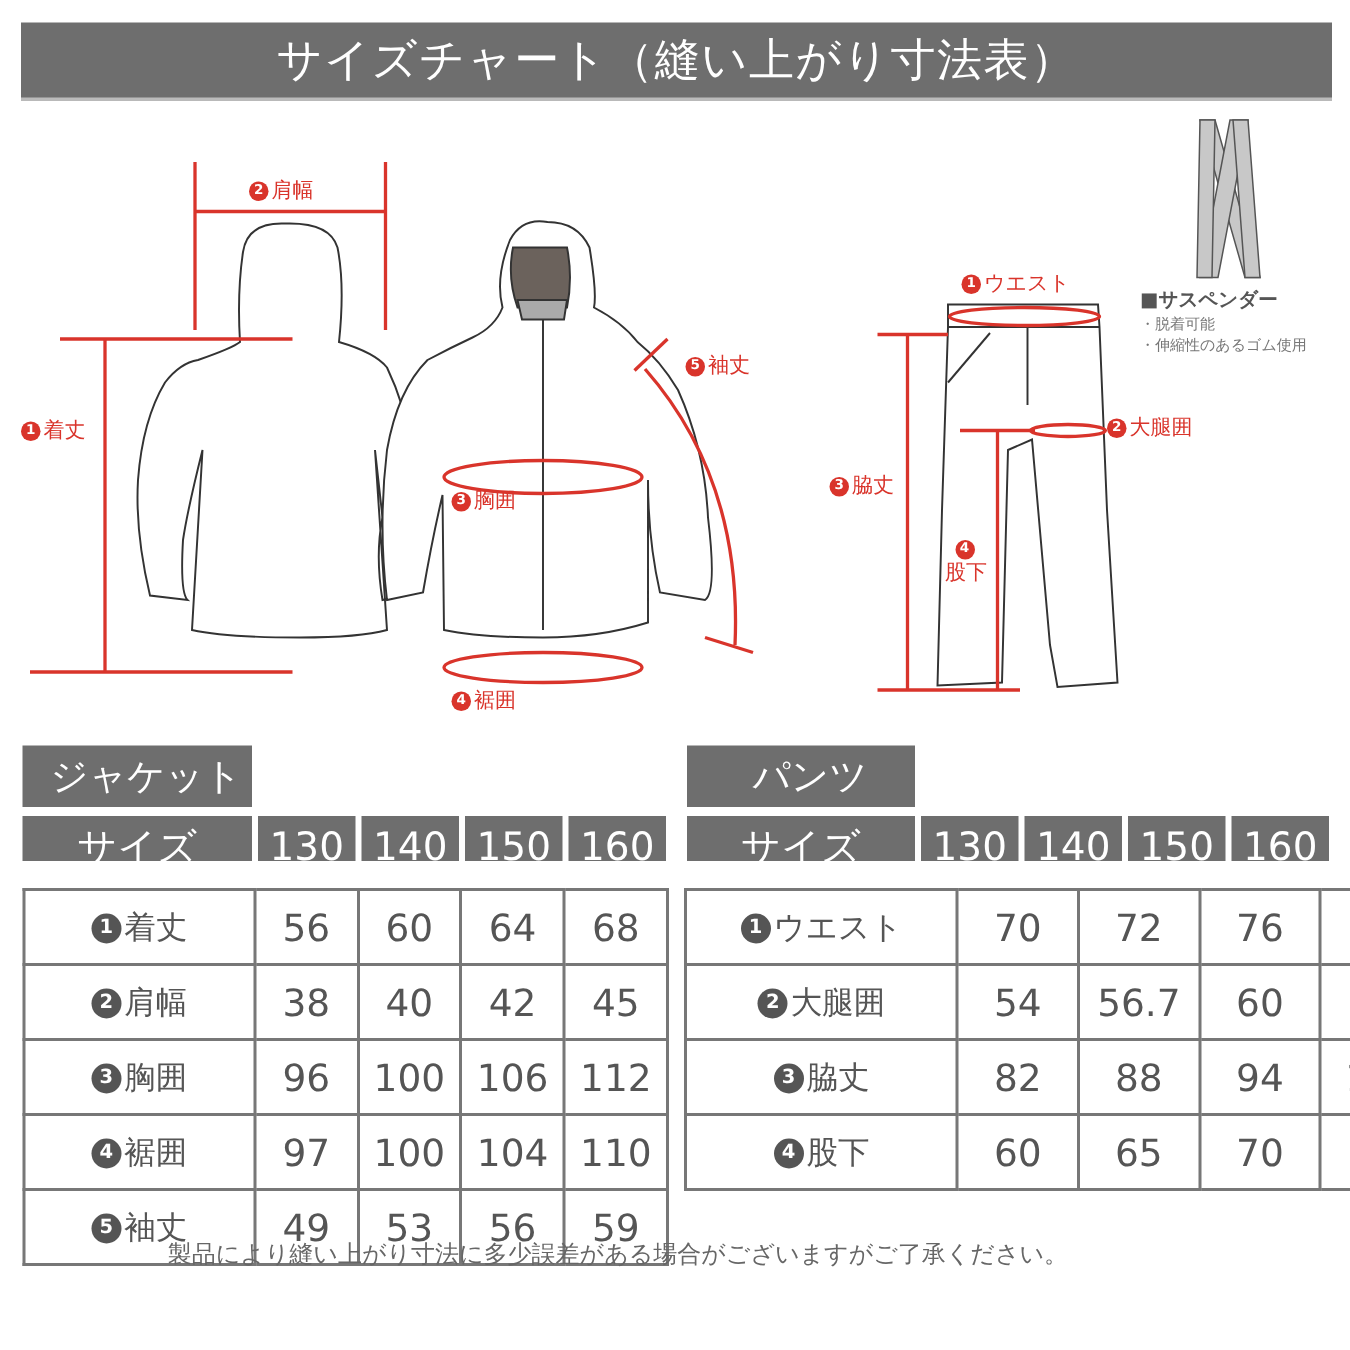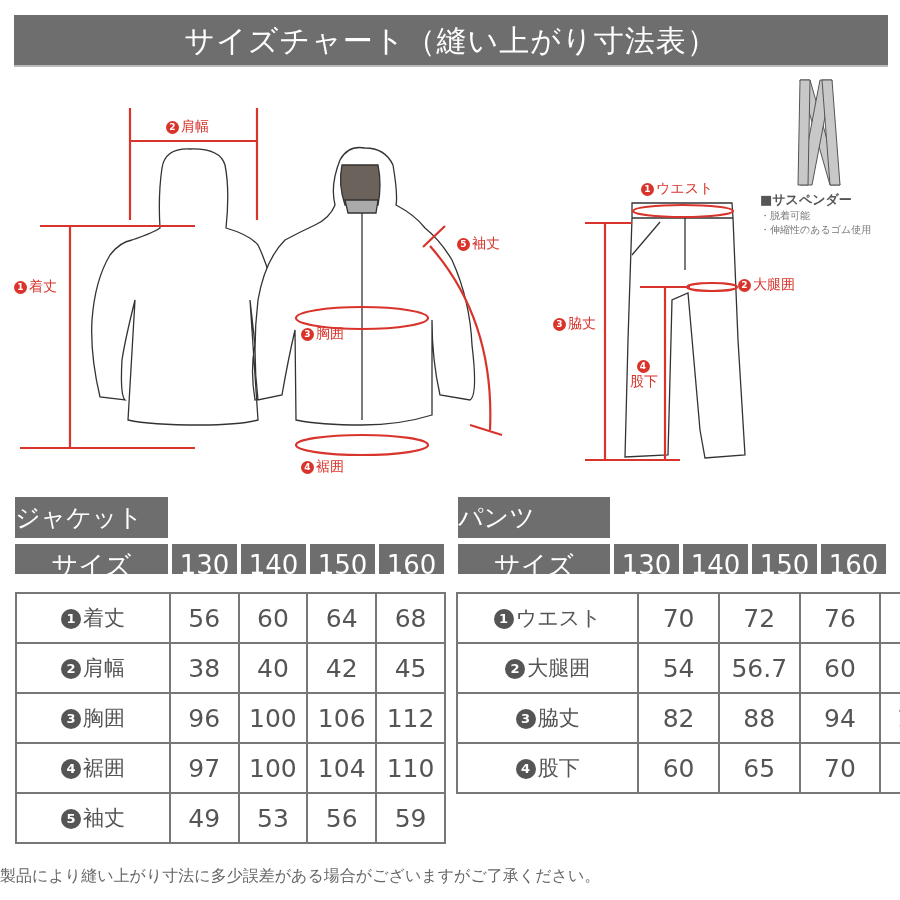--- a/index.html
+++ b/index.html
@@ -18,42 +18,42 @@
     display: inline-block; width: 13px; height: 13px; border-radius: 50%;
     background: #d9342b; color: #fff; font-size: 9px; line-height: 13px;
     text-align: center; font-weight: bold; margin-right: 2px;
   }
 
   .susp-title { position: absolute; left: 760px; top: 191px; font-size: 13px; font-weight: bold; color: #555; }
   .susp-note { position: absolute; left: 760px; font-size: 10px; color: #777; }
 
   .section-tag {
     position: absolute; height: 41px; background: #6e6e6e; color: #fff;
-    font-size: 25px; line-height: 41px; padding-left: 0;
+    font-size: 25px; line-height: 41px; padding-left: 12px; text-align: center;
   }
   .hdr-row { position: absolute; display: flex; gap: 4px; height: 30px; }
   .hdr-cell {
     background: #6e6e6e; color: #fff; font-size: 26px; line-height: 42px;
     text-align: center;
   }
   table.grid {
     position: absolute; border-collapse: collapse; border: 2px solid #777;
   }
   table.grid td {
     border: 2px solid #777; height: 50px; font-size: 25px; color: #555;
     text-align: center; padding: 0;
   }
   table.grid td.row-label { font-size: 21px; }
   .rnum {
     display: inline-block; width: 20px; height: 20px; border-radius: 50%;
     background: #555; color: #fff; font-size: 13px; line-height: 20px;
     text-align: center; font-weight: bold; vertical-align: middle; margin-right: 2px;
   }
   .footnote {
-    position: absolute; left: 0; top: 866px; width: 712px; text-align: left;
+    position: absolute; left: 0; top: 826px; width: 712px; text-align: right;
     font-size: 16px; color: #666;
   }
 </style>
 </head>
 <body>
 
 <div class="title-bar">サイズチャート（縫い上がり寸法表）</div>
 
 <div class="illus">
   <svg width="900" height="420" viewBox="0 70 900 420" style="position:absolute;left:0;top:0">

